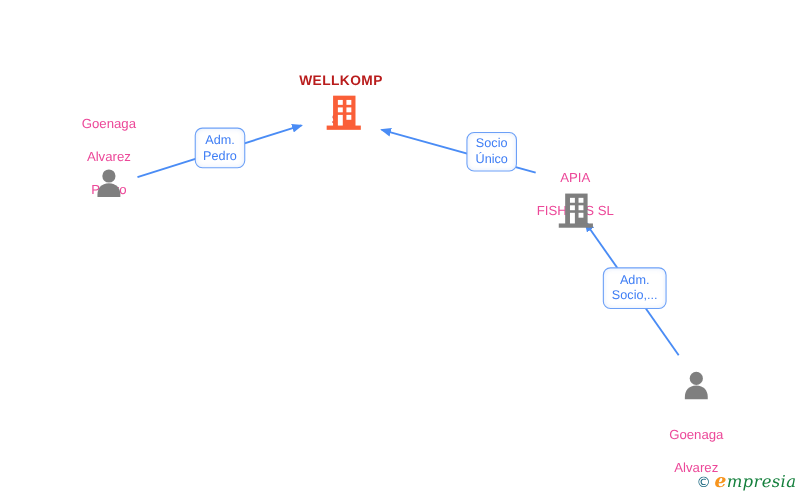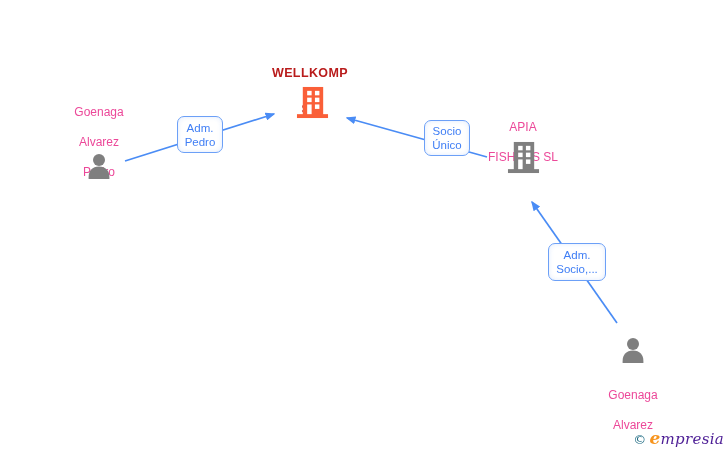--- a/index.html
+++ b/index.html
@@ -28,21 +28,21 @@
     cursor:pointer;
   }
   .edge-label .ln{display:block;}
   .node{position:absolute;cursor:pointer;}
   .watermark{
     position:absolute;right:4px;bottom:2px;font-family:"DejaVu Serif","Liberation Serif",serif;
     font-style:italic;font-size:15px;letter-spacing:0.3px;
   }
   .watermark .copy{color:#1a6880;font-style:normal;font-family:"DejaVu Sans","Liberation Sans",sans-serif;font-size:13px;margin-right:3px;}
   .watermark .brand-e{color:#f7941d;font-weight:bold;font-size:17px;}
-  .watermark .brand-rest{color:#4c1d95;margin-top:40px;}
+  .watermark .brand-rest{color:#15803d;margin-top:40px;}
 </style>
 </head>
 <body>
 
 <div class="stage">
 
   <svg class="edges-layer" width="728" height="450" viewBox="0 0 728 450">
     <defs>
       <marker id="arrowhead" markerWidth="10" markerHeight="8" refX="8.5" refY="4" orient="auto" markerUnits="userSpaceOnUse">
         <path d="M0,0 L10,4 L0,8 z" fill="#4a8cf5"></path>
@@ -81,21 +81,21 @@
       <span class="ln">Pedro</span>
     </div>
     <div class="node-icon ic-gray" style="left:33px;top:61px;">
       <svg width="34" height="34" viewBox="0 0 34 34" fill="currentColor">
         <circle cx="17" cy="9" r="6"></circle>
         <path d="M17 15.5c-6.8 0-10.4 4.6-10.4 10.4V28h20.8v-2.1c0-5.8-3.6-10.4-10.4-10.4z"></path>
       </svg>
     </div>
   </div>
 
-  <div class="node" style="left:463px;top:105px;width:120px;height:70px;text-decoration:underline;">
+  <div class="node" style="left:463px;top:139px;width:120px;height:70px;text-decoration:underline;">
     <div class="node-label" style="left:0;top:0;width:120px;">
       <span class="ln">APIA</span>
       <span class="ln">FISHERS SL</span>
     </div>
     <div class="node-icon ic-gray" style="left:44px;top:36px;">
       <svg width="33" height="33" viewBox="0 0 34 34" fill="currentColor">
         <rect x="7" y="1" width="21" height="29"></rect>
         <rect x="1" y="29" width="32" height="4"></rect>
         <g fill="#ffffff">
           <rect x="11.5" y="5" width="4.6" height="4.6"></rect>

